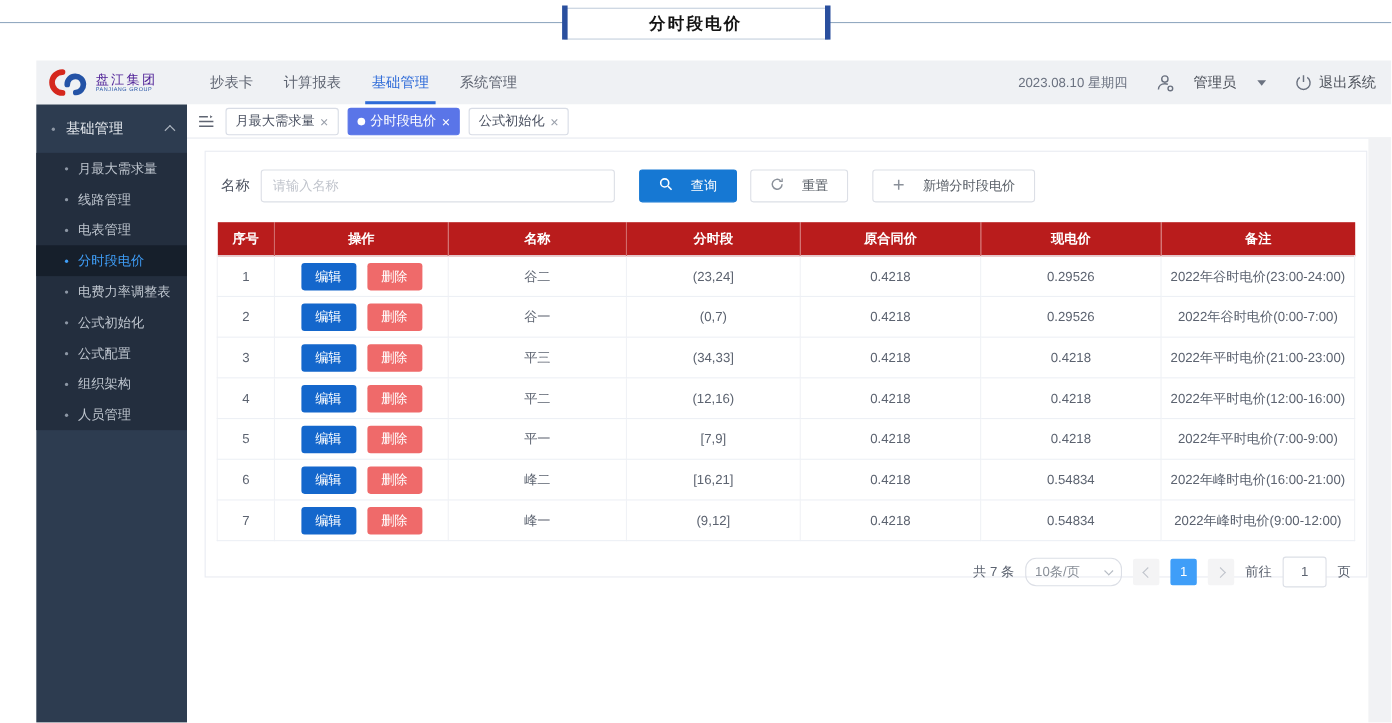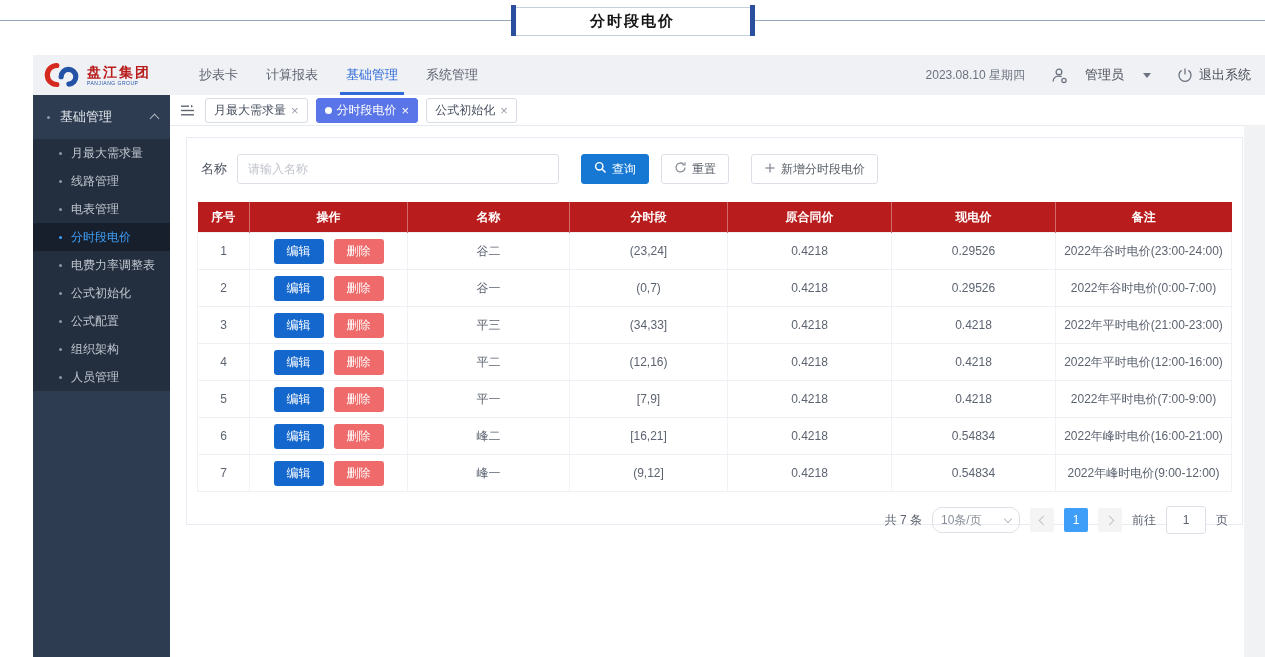--- a/index.html
+++ b/index.html
@@ -13,21 +13,21 @@
               background:#fff;border:1px solid #c3cfdc;display:flex;align-items:center;justify-content:center;z-index:2;}
   .banner-title{font-size:15px;font-weight:bold;color:#141414;letter-spacing:2px;}
   .banner-bar{position:absolute;top:-3px;width:5px;height:31px;background:#2a4f9e;}
   .banner-bar.left{left:-3px;} .banner-bar.right{right:-3px;}
 
   
   .app-header{position:absolute;top:55px;left:33px;right:0;height:40px;background:#eff1f4;
               display:flex;align-items:stretch;padding:0 14px 0 10px;box-sizing:border-box;}
   .logo{display:flex;align-items:center;gap:6px;}
   .logo-text{display:flex;flex-direction:column;line-height:1;}
-  .brand-cn{font-size:14px;font-weight:bold;color:#b91c1c;letter-spacing:2px;}
+  .brand-cn{font-size:12px;font-weight:normal;color:#4c1d95;letter-spacing:2px;}
   .brand-en{font-size:5px;color:#2453a6;letter-spacing:.5px;margin-top:2px;}
   .top-nav{display:flex;align-items:stretch;margin-left:34px;}
   .nav-item{position:relative;display:flex;align-items:center;padding:0 14px;font-size:13px;color:#5f6572;cursor:pointer;}
   .nav-item.active{color:#2e6bd8;}
   .nav-item.active::after{content:"";position:absolute;left:8px;right:8px;bottom:0;height:3px;background:#2e6bd8;}
   .header-right{margin-left:auto;display:flex;align-items:center;gap:26px;}
   .header-date{font-size:12px;color:#6b7280;}
   .user-menu{display:flex;align-items:center;gap:17px;font-size:13px;color:#4a4f58;cursor:pointer;}
   .caret-down{width:0;height:0;border-left:4px solid transparent;border-right:4px solid transparent;border-top:5px solid #6b7280;margin-left:2px;}
   .logout{display:flex;align-items:center;gap:6px;font-size:13px;color:#4a4f58;cursor:pointer;}
@@ -58,21 +58,21 @@
   .tab.active .tab-close{color:#fff;}
   .tab-dot{width:7px;height:7px;border-radius:50%;background:#fff;}
 
   .card{position:absolute;top:42px;left:16px;right:22px;height:388px;border:1px solid #e9ecf2;background:#fff;
         box-sizing:border-box;padding:16px 10px 0 10px;}
 
   .search-row{display:flex;align-items:center;margin:0 0 18px 4px;}
   .search-label{font-size:13px;color:#4c5260;margin-right:10px;}
   .search-input{width:300px;height:28px;border:1px solid #dcdfe6;border-radius:3px;padding:0 10px;font-size:12px;color:#333;outline:none;}
   .search-input::placeholder{color:#c0c4cc;}
-  .btn{display:inline-flex;align-items:center;gap:5px;height:30px;padding:0 12px;border-radius:3px;font-size:12px;cursor:pointer;box-sizing:border-box;}
+  .btn{display:inline-flex;align-items:center;gap:16px;height:30px;padding:0 17px;border-radius:3px;font-size:12px;cursor:pointer;box-sizing:border-box;}
   .btn-primary{background:#1678d3;border:1px solid #1678d3;color:#fff;margin-left:22px;}
   .btn-plain{background:#fff;border:1px solid #dcdfe6;color:#5a6068;margin-left:12px;}
   .btn-plain.add{margin-left:22px;}
 
   table.grid{width:100%;border-collapse:collapse;table-layout:fixed;}
   table.grid th{background:#b91c1c;color:#fff;font-size:12px;font-weight:bold;height:28px;
                 border-right:1px solid rgba(255,255,255,.35);}
   table.grid th:last-child{border-right:none;}
   table.grid td{height:34px;text-align:center;font-size:12px;color:#5c6370;
                 border-bottom:1px solid #edf0f5;border-right:1px solid #f0f2f6;}

